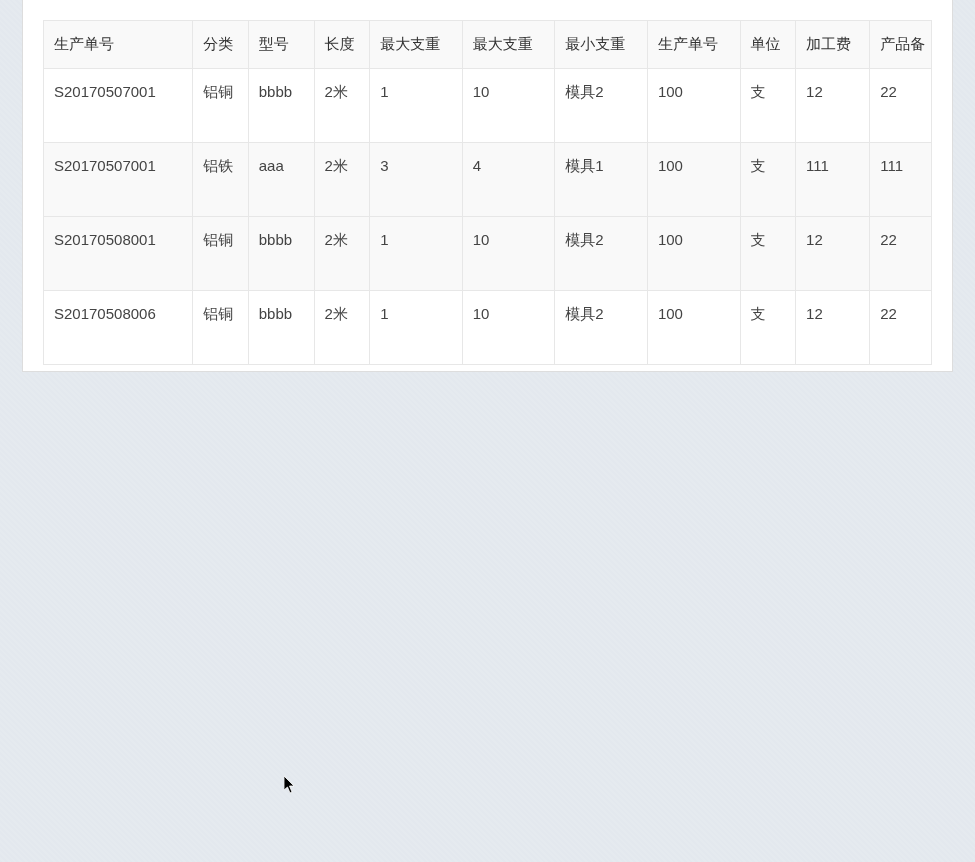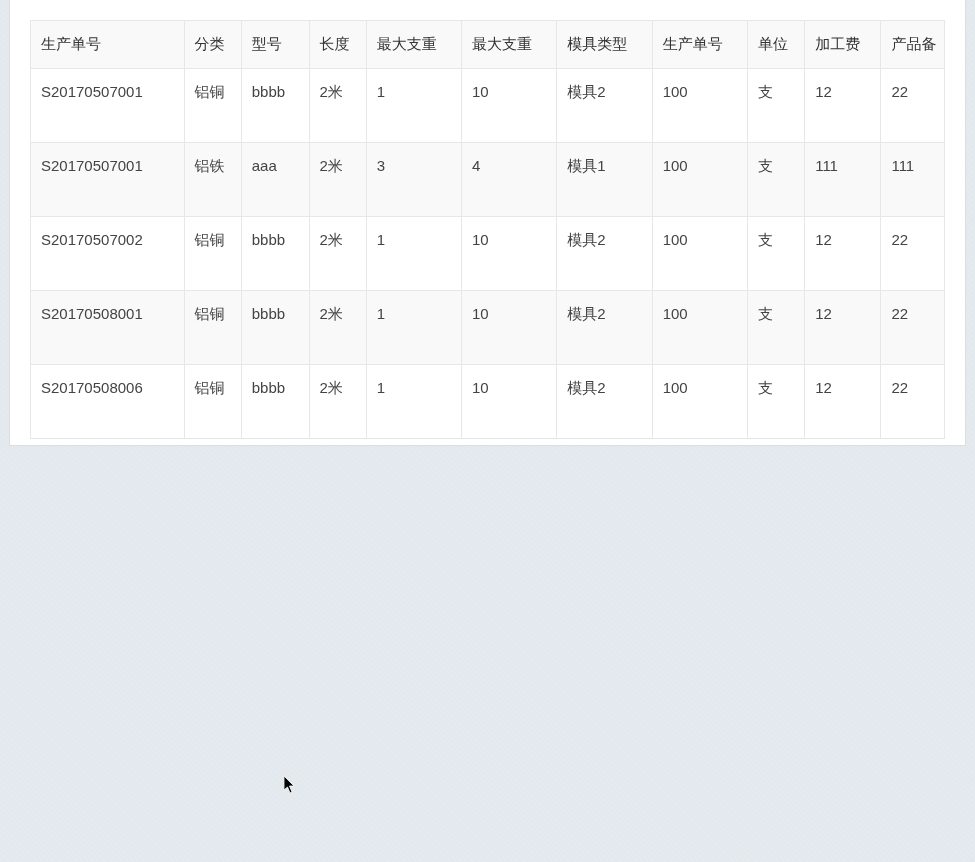--- a/index.html
+++ b/index.html
@@ -11,21 +11,21 @@
       font-family: "Microsoft YaHei", "Helvetica Neue", Helvetica, Arial, sans-serif;
       background: #e3e8ee;
       background-image: repeating-linear-gradient(45deg, #e3e8ee, #e3e8ee 2px, #e5eaef 2px, #e5eaef 4px);
       padding: 0;
       width: 975px;
       height: 862px;
       overflow: hidden;
     }
     .panel {
       background: #ffffff;
-      margin: 0 9px;
+      margin: 0 22px;
       border: 1px solid #ddd;
       border-top: none;
       overflow: hidden;
     }
     .table-wrapper {
       overflow-x: auto;
       margin: 20px 20px 6px 20px;
     }
     table {
       border-collapse: collapse;
@@ -101,21 +101,21 @@
   <div class="table-wrapper">
     <table>
       <thead>
         <tr>
           <th class="c0">生产单号</th>
           <th class="c1">分类</th>
           <th class="c2">型号</th>
           <th class="c3">长度</th>
           <th class="c4">最大支重</th>
           <th class="c5">最大支重</th>
-          <th class="c6">模具类型</th>
+          <th class="c6">最小支重</th>
           <th class="c7">生产单号</th>
           <th class="c8">单位</th>
           <th class="c9">加工费</th>
           <th class="c10">产品备</th>
         </tr>
       </thead>
       <tbody id="tbody">
           <tr>
             <td class="c0">S20170507001</td>
             <td class="c1">铝铜</td>
@@ -134,33 +134,20 @@
             <td class="c1">铝铁</td>
             <td class="c2">aaa</td>
             <td class="c3">2米</td>
             <td class="c4">3</td>
             <td class="c5">4</td>
             <td class="c6">模具1</td>
             <td class="c7">100</td>
             <td class="c8">支</td>
             <td class="c9">111</td>
             <td class="c10">111</td>
-          </tr>
-          <tr>
-            <td class="c0">S20170507002</td>
-            <td class="c1">铝铜</td>
-            <td class="c2">bbbb</td>
-            <td class="c3">2米</td>
-            <td class="c4">1</td>
-            <td class="c5">10</td>
-            <td class="c6">模具2</td>
-            <td class="c7">100</td>
-            <td class="c8">支</td>
-            <td class="c9">12</td>
-            <td class="c10">22</td>
           </tr>
           <tr class="alt">
             <td class="c0">S20170508001</td>
             <td class="c1">铝铜</td>
             <td class="c2">bbbb</td>
             <td class="c3">2米</td>
             <td class="c4">1</td>
             <td class="c5">10</td>
             <td class="c6">模具2</td>
             <td class="c7">100</td>

